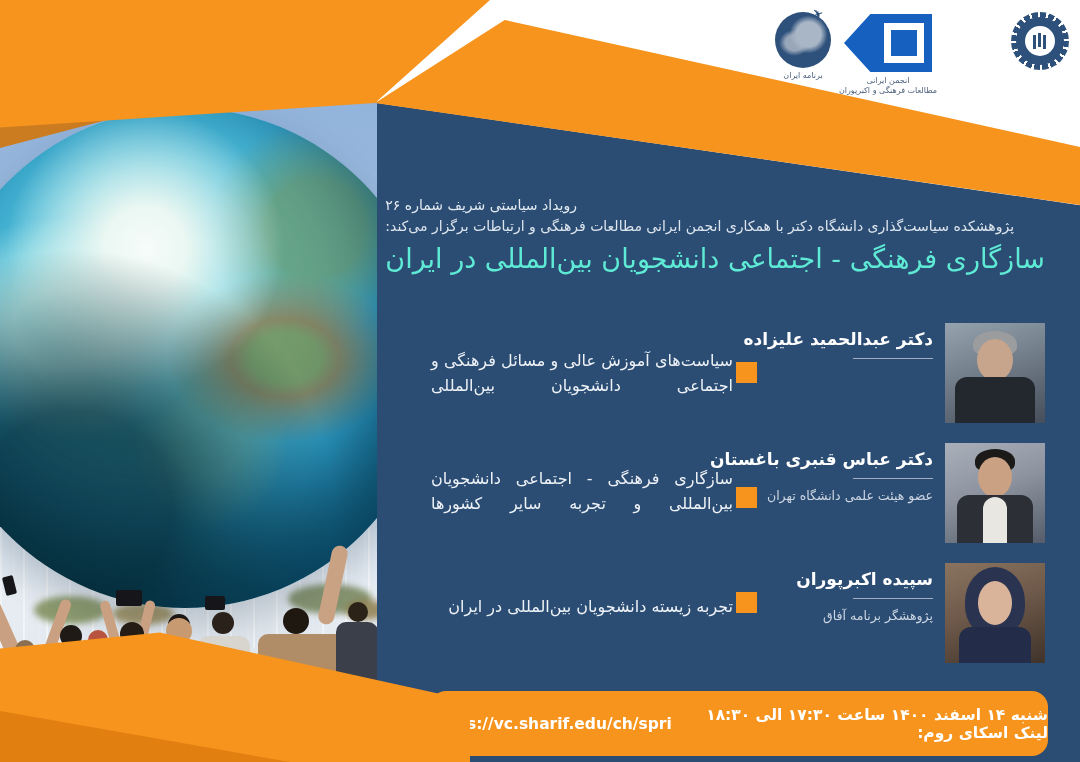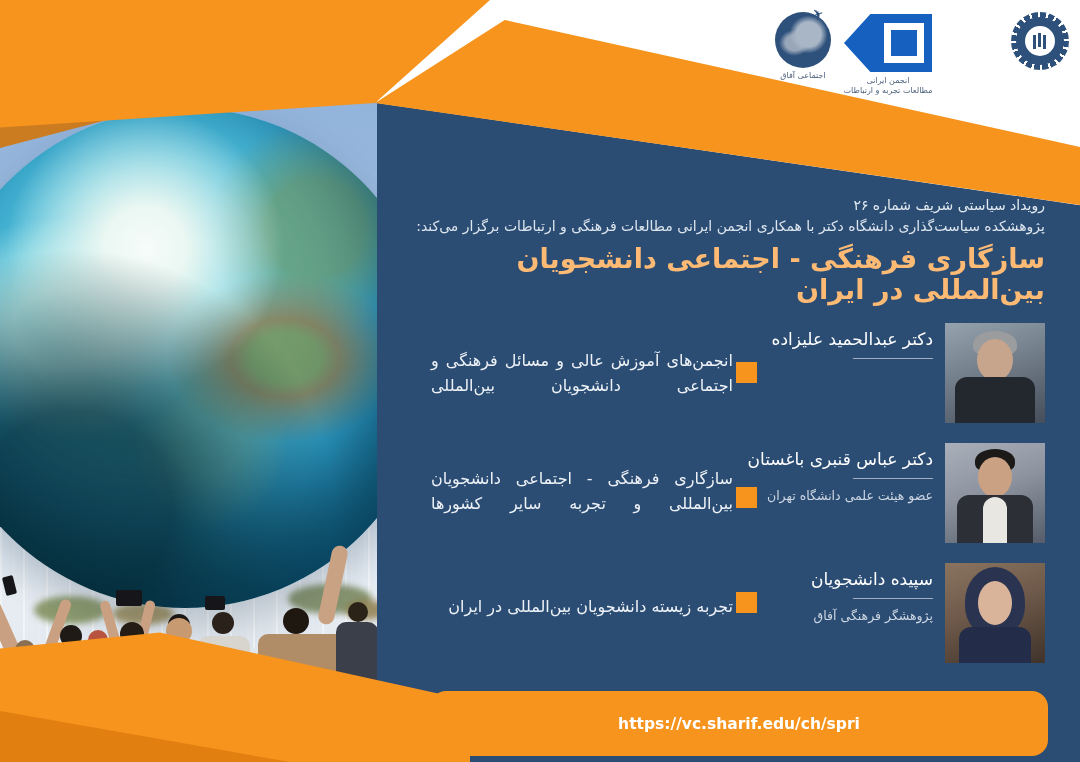--- a/index.html
+++ b/index.html
@@ -31,37 +31,37 @@
   .head { position:absolute; border-radius:50%; }
   .bodyshape { position:absolute; border-radius:10px 10px 0 0; }
   .crowd-base { position:absolute; left:0; bottom:0; width:377px; height:70px;
                 background:linear-gradient(180deg, rgba(45,40,36,0) 0%, rgba(45,40,36,.45) 60%, rgba(40,36,32,.6) 100%); }
 
   
   .panel { position:absolute; left:377px; top:103px; width:703px; height:659px; background:#2b4d74; z-index:2;
            clip-path:polygon(0 0, 100% 15.5%, 100% 100%, 0 100%); }
   .panel * { direction:rtl; }
 
-  .head-block { position:absolute; right:35px; top:94px; text-align:right; color:#e3eaf2; }
+  .head-block { position:absolute; right:35px; top:94px; text-align:left; color:#e3eaf2; }
   .series { font-size:14px; letter-spacing:0; margin-bottom:5px; }
   .organizer { font-size:14px; margin-bottom:9px; color:#dde5ee; }
-  .main-title { font-size:27px; font-weight:bold; color:#fdba74; }
+  .main-title { font-size:27px; font-weight:normal; color:#5eead4; }
 
   .topic-text { position:absolute; width:302px; text-align:justify; text-align-last:justify;
                 color:#eef2f7; font-size:16px; line-height:1.55; }
   .topic-text.single { text-align-last:right; }
   .bullet { position:absolute; width:21px; height:21px; background:#f6941e; }
 
   .speaker { position:absolute; right:35px; width:380px; height:100px; }
   .photo-box { position:absolute; right:0; top:0; width:100px; height:100px; overflow:hidden; }
   .p-face { position:absolute; border-radius:50%; }
   .p-hair { position:absolute; border-radius:50% 50% 40% 40%; }
   .p-body { position:absolute; border-radius:12px 12px 0 0; }
   .s-text { position:absolute; right:112px; top:6px; width:240px; text-align:right; }
-  .s-name { color:#ffffff; font-size:17px; font-weight:normal; }
+  .s-name { color:#ffffff; font-size:17px; font-weight:bold; }
   .s-div { width:80px; height:1px; background:rgba(255,255,255,.55); margin:9px 0 8px 0; }
   .s-role { color:#cdd6e2; font-size:12.5px; line-height:1.5; width:170px; }
 
   .footer-bar { position:absolute; left:53px; top:588px; width:618px; height:65px; background:#f6941e;
                 border-radius:16px; display:flex; align-items:center; justify-content:center; gap:7px;
                 color:#ffffff; font-weight:bold; font-size:15.5px; }
   .footer-bar .url { direction:ltr; unicode-bidi:embed; }
 
   
   .wedgeA { position:absolute; left:0; top:0; width:500px; height:145px; background:#f6941e; z-index:3;
@@ -160,21 +160,21 @@
 
 <div class="panel">
 
   <div class="head-block">
     <div class="series">رویداد سیاستی شریف شماره ۲۶</div>
     <div class="organizer">پژوهشکده سیاست‌گذاری دانشگاه دکتر با همکاری انجمن ایرانی مطالعات فرهنگی و ارتباطات برگزار می‌کند:</div>
     <div class="main-title">سازگاری فرهنگی - اجتماعی دانشجویان بین‌المللی در ایران</div>
   </div>
 
   <div class="bullet" style="right:323px;top:259px"></div>
-  <div class="topic-text" style="right:347px;top:246px">انجمن‌های آموزش عالی و مسائل فرهنگی و اجتماعی دانشجویان بین‌المللی</div>
+  <div class="topic-text" style="right:347px;top:246px">سیاست‌های آموزش عالی و مسائل فرهنگی و اجتماعی دانشجویان بین‌المللی</div>
 
   <div class="bullet" style="right:323px;top:384px"></div>
   <div class="topic-text" style="right:347px;top:364px">سازگاری فرهنگی - اجتماعی دانشجویان بین‌المللی و تجربه سایر کشورها</div>
 
   <div class="bullet" style="right:323px;top:489px"></div>
   <div class="topic-text single" style="right:347px;top:492px">تجربه زیسته دانشجویان بین‌المللی در ایران</div>
 
   <div class="speaker" style="top:220px">
     <div class="photo-box" style="background:linear-gradient(160deg,#97a2af 0%,#77828f 40%,#454e5a 100%)">
       <div class="p-hair" style="left:28px;top:8px;width:44px;height:26px;background:#9b9c9e"></div>
@@ -201,53 +201,54 @@
     </div>
   </div>
 
   <div class="speaker" style="top:460px">
     <div class="photo-box" style="background:linear-gradient(160deg,#8a7460 0%,#6e594a 45%,#3f332a 100%)">
       <div class="p-hair" style="left:20px;top:4px;width:60px;height:70px;background:#2a3350;border-radius:50% 50% 45% 45%"></div>
       <div class="p-face" style="left:33px;top:18px;width:34px;height:44px;background:#d9b49a"></div>
       <div class="p-body" style="left:14px;top:64px;width:72px;height:36px;background:#232c48"></div>
     </div>
     <div class="s-text">
-      <div class="s-name">سپیده دانشجویان</div>
+      <div class="s-name">سپیده اکبرپوران</div>
       <div class="s-div"></div>
-      <div class="s-role">پژوهشگر فرهنگی آفاق</div>
+      <div class="s-role">پژوهشگر برنامه آفاق</div>
     </div>
   </div>
 
   <div class="footer-bar">
+    <span>شنبه ۱۴ اسفند ۱۴۰۰ ساعت ۱۷:۳۰ الی ۱۸:۳۰ لینک اسکای روم:</span>
     <span class="url">https://vc.sharif.edu/ch/spri</span>
   </div>
 </div>
 
 <div class="wedgeA-shadow"></div>
 <div class="wedgeA"></div>
 <div class="wedgeB"></div>
 <div class="wedgeC"></div>
 <div class="wedgeC2"></div>
 
 <div class="logos">
 
   <div class="logo" style="left:2px;top:0;width:78px">
     <div class="afagh-globe">
       <div class="afagh-plane"></div>
     </div>
-    <div class="cap">اجتماعی آفاق</div>
+    <div class="cap">برنامه ایران</div>
   </div>
 
   <div class="logo" style="left:76px;top:0;width:100px">
     <div class="assoc-mark">
       <div class="assoc-ring"></div>
       <div class="assoc-core"></div>
     </div>
     <div class="cap">انجمن ایرانی</div>
-    <div class="cap">مطالعات تجربه و ارتباطات</div>
+    <div class="cap">مطالعات فرهنگی و اکبرپوران</div>
   </div>
 
 
   <div class="logo" style="left:246px;top:0;width:64px">
     <div class="sharif-ring">
       <div class="sharif-mid"></div>
       <div class="sharif-core"></div>
       <div class="sharif-glyph"></div>
     </div>
   </div>

